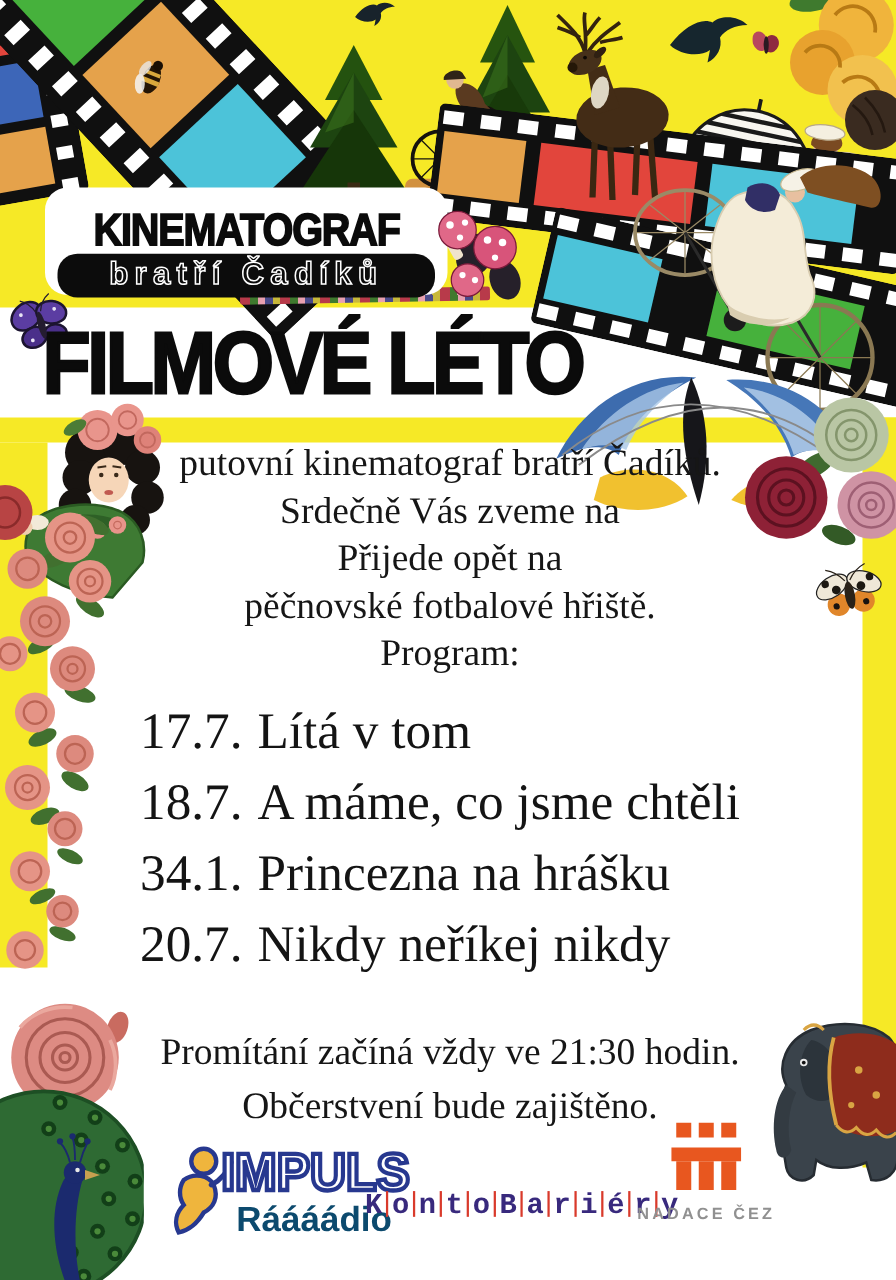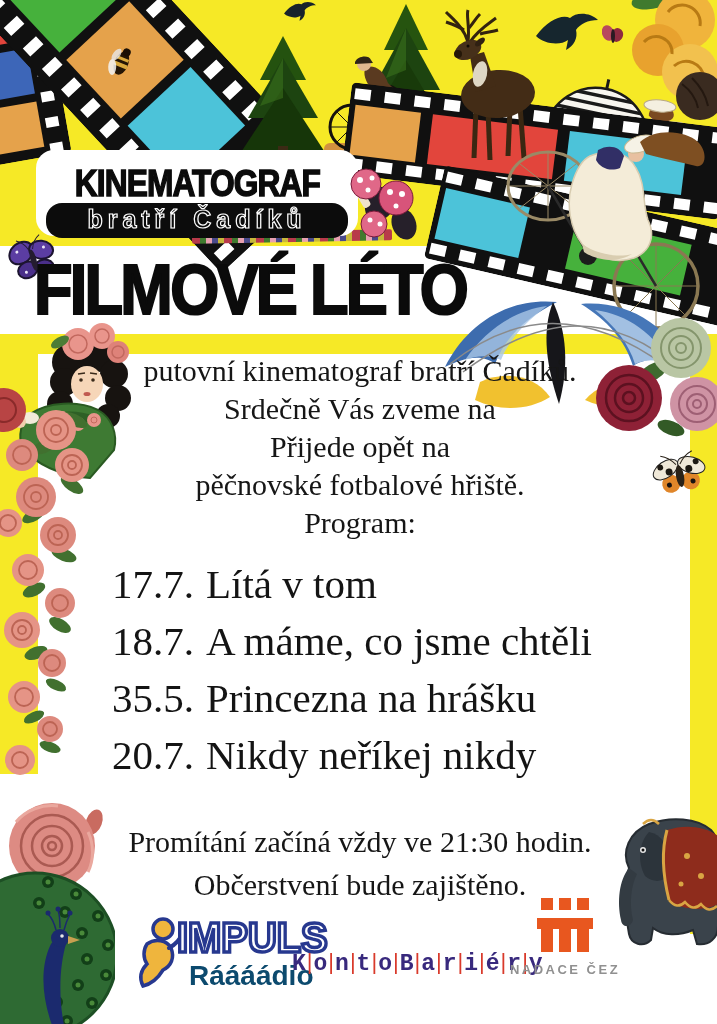--- a/index.html
+++ b/index.html
@@ -563,21 +563,21 @@
   </div>
 
   <div class="abs program">
     <div class="program-row">
       <span class="program-date">17.7.</span><span>Lítá v tom</span>
     </div>
     <div class="program-row">
       <span class="program-date">18.7.</span><span>A máme, co jsme chtěli</span>
     </div>
     <div class="program-row">
-      <span class="program-date">35.5.</span><span>Princezna na hrášku</span>
+      <span class="program-date">34.1.</span><span>Princezna na hrášku</span>
     </div>
     <div class="program-row">
       <span class="program-date">20.7.</span><span>Nikdy neříkej nikdy</span>
     </div>
   </div>
 
   <div class="abs closing">
     <div>Promítání začíná vždy ve 21:30 hodin.</div>
     <div>Občerstvení bude zajištěno.</div>
   </div>

